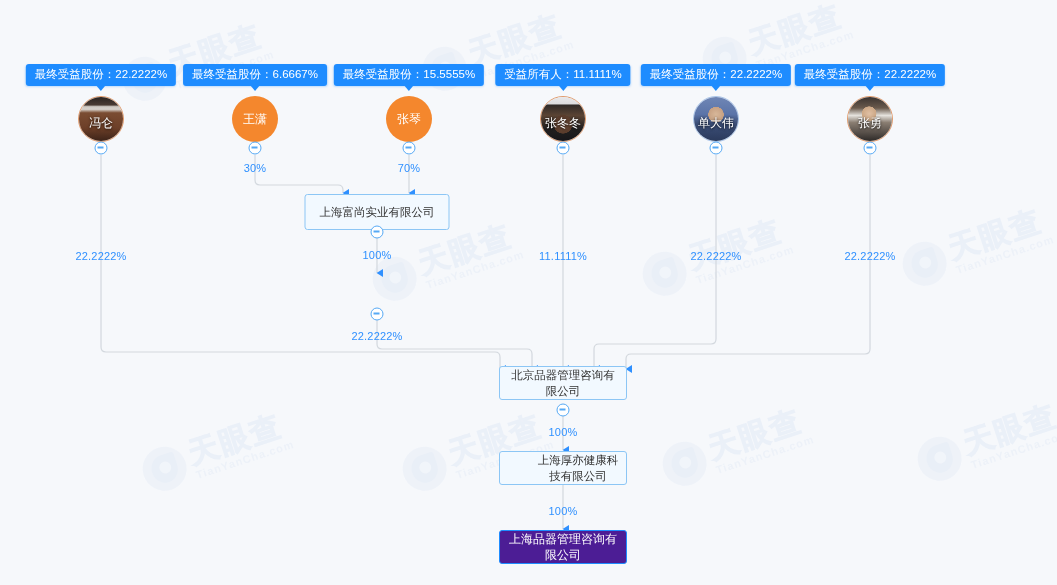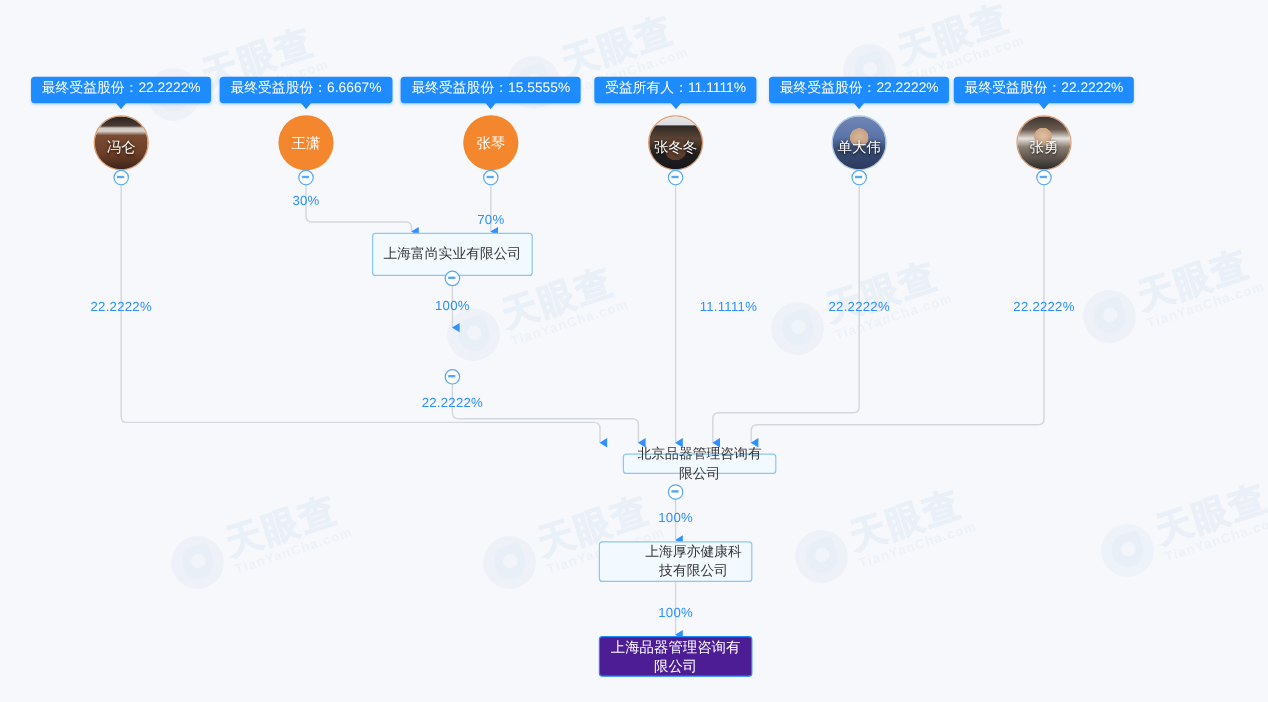--- a/index.html
+++ b/index.html
@@ -295,24 +295,24 @@
 
       <path d="M870,155 L870,349 Q870,354 865,354 L631,354 Q626,354 626,359 L626,369" marker-end="url(#arw)"></path>
 
       <path d="M563,410 L563,450" marker-end="url(#arw)"></path>
 
       <path d="M563,485 L563,529" marker-end="url(#arw)"></path>
     </g>
   </svg>
 
   <div class="edge-label" style="left:255px; top:168px;">30%</div>
-  <div class="edge-label" style="left:409px; top:168px;margin-top:16px;">70%</div>
+  <div class="edge-label" style="left:409px; top:168px;">70%</div>
   <div class="edge-label" style="left:377px; top:255px;">100%</div>
   <div class="edge-label" style="left:101px; top:256px;">22.2222%</div>
-  <div class="edge-label" style="left:563px; top:256px;margin-left:44px;">11.1111%</div>
+  <div class="edge-label" style="left:563px; top:256px;">11.1111%</div>
   <div class="edge-label" style="left:716px; top:256px;">22.2222%</div>
   <div class="edge-label" style="left:870px; top:256px;">22.2222%</div>
   <div class="edge-label" style="left:377px; top:336px;">22.2222%</div>
   <div class="edge-label" style="left:563px; top:432px;">100%</div>
   <div class="edge-label" style="left:563px; top:511px;">100%</div>
 
   <div class="badge" style="left:101px; top:64px;">最终受益股份：22.2222%</div>
   <div class="badge" style="left:255px; top:64px;">最终受益股份：6.6667%</div>
   <div class="badge" style="left:409px; top:64px;">最终受益股份：15.5555%</div>
   <div class="badge" style="left:563px; top:64px;">受益所有人：11.1111%</div>
@@ -340,26 +340,26 @@
   <div class="person photo brd-blue" style="left:716px; top:96px;">
     <div class="ph ph-suit-blue"></div>
     <span class="pname">单大伟</span>
   </div>
 
   <div class="person photo" style="left:870px; top:96px;">
     <div class="ph ph-dark-suit"></div>
     <span class="pname">张勇</span>
   </div>
 
-  <div class="company" style="left:377px; top:194px; width:134px; height:36px;">
+  <div class="company" style="left:377px; top:194px; width:145px; height:36px;">
     <span>上海富尚实业有限公司</span>
   </div>
 
 
-  <div class="company" style="left:563px; top:378px; width:128px; height:17px;margin-left:20px;">
+  <div class="company" style="left:563px; top:366px; width:128px; height:34px;">
     <span>北京品器管理咨询有限公司</span>
   </div>
 
   <div class="company" style="left:563px; top:451px; width:128px; height:34px;padding-left:36px;">
     <span>上海厚亦健康科技有限公司</span>
   </div>
 
   <div class="company root" style="left:563px; top:530px; width:128px; height:34px;">
     <span>上海品器管理咨询有限公司</span>
   </div>

